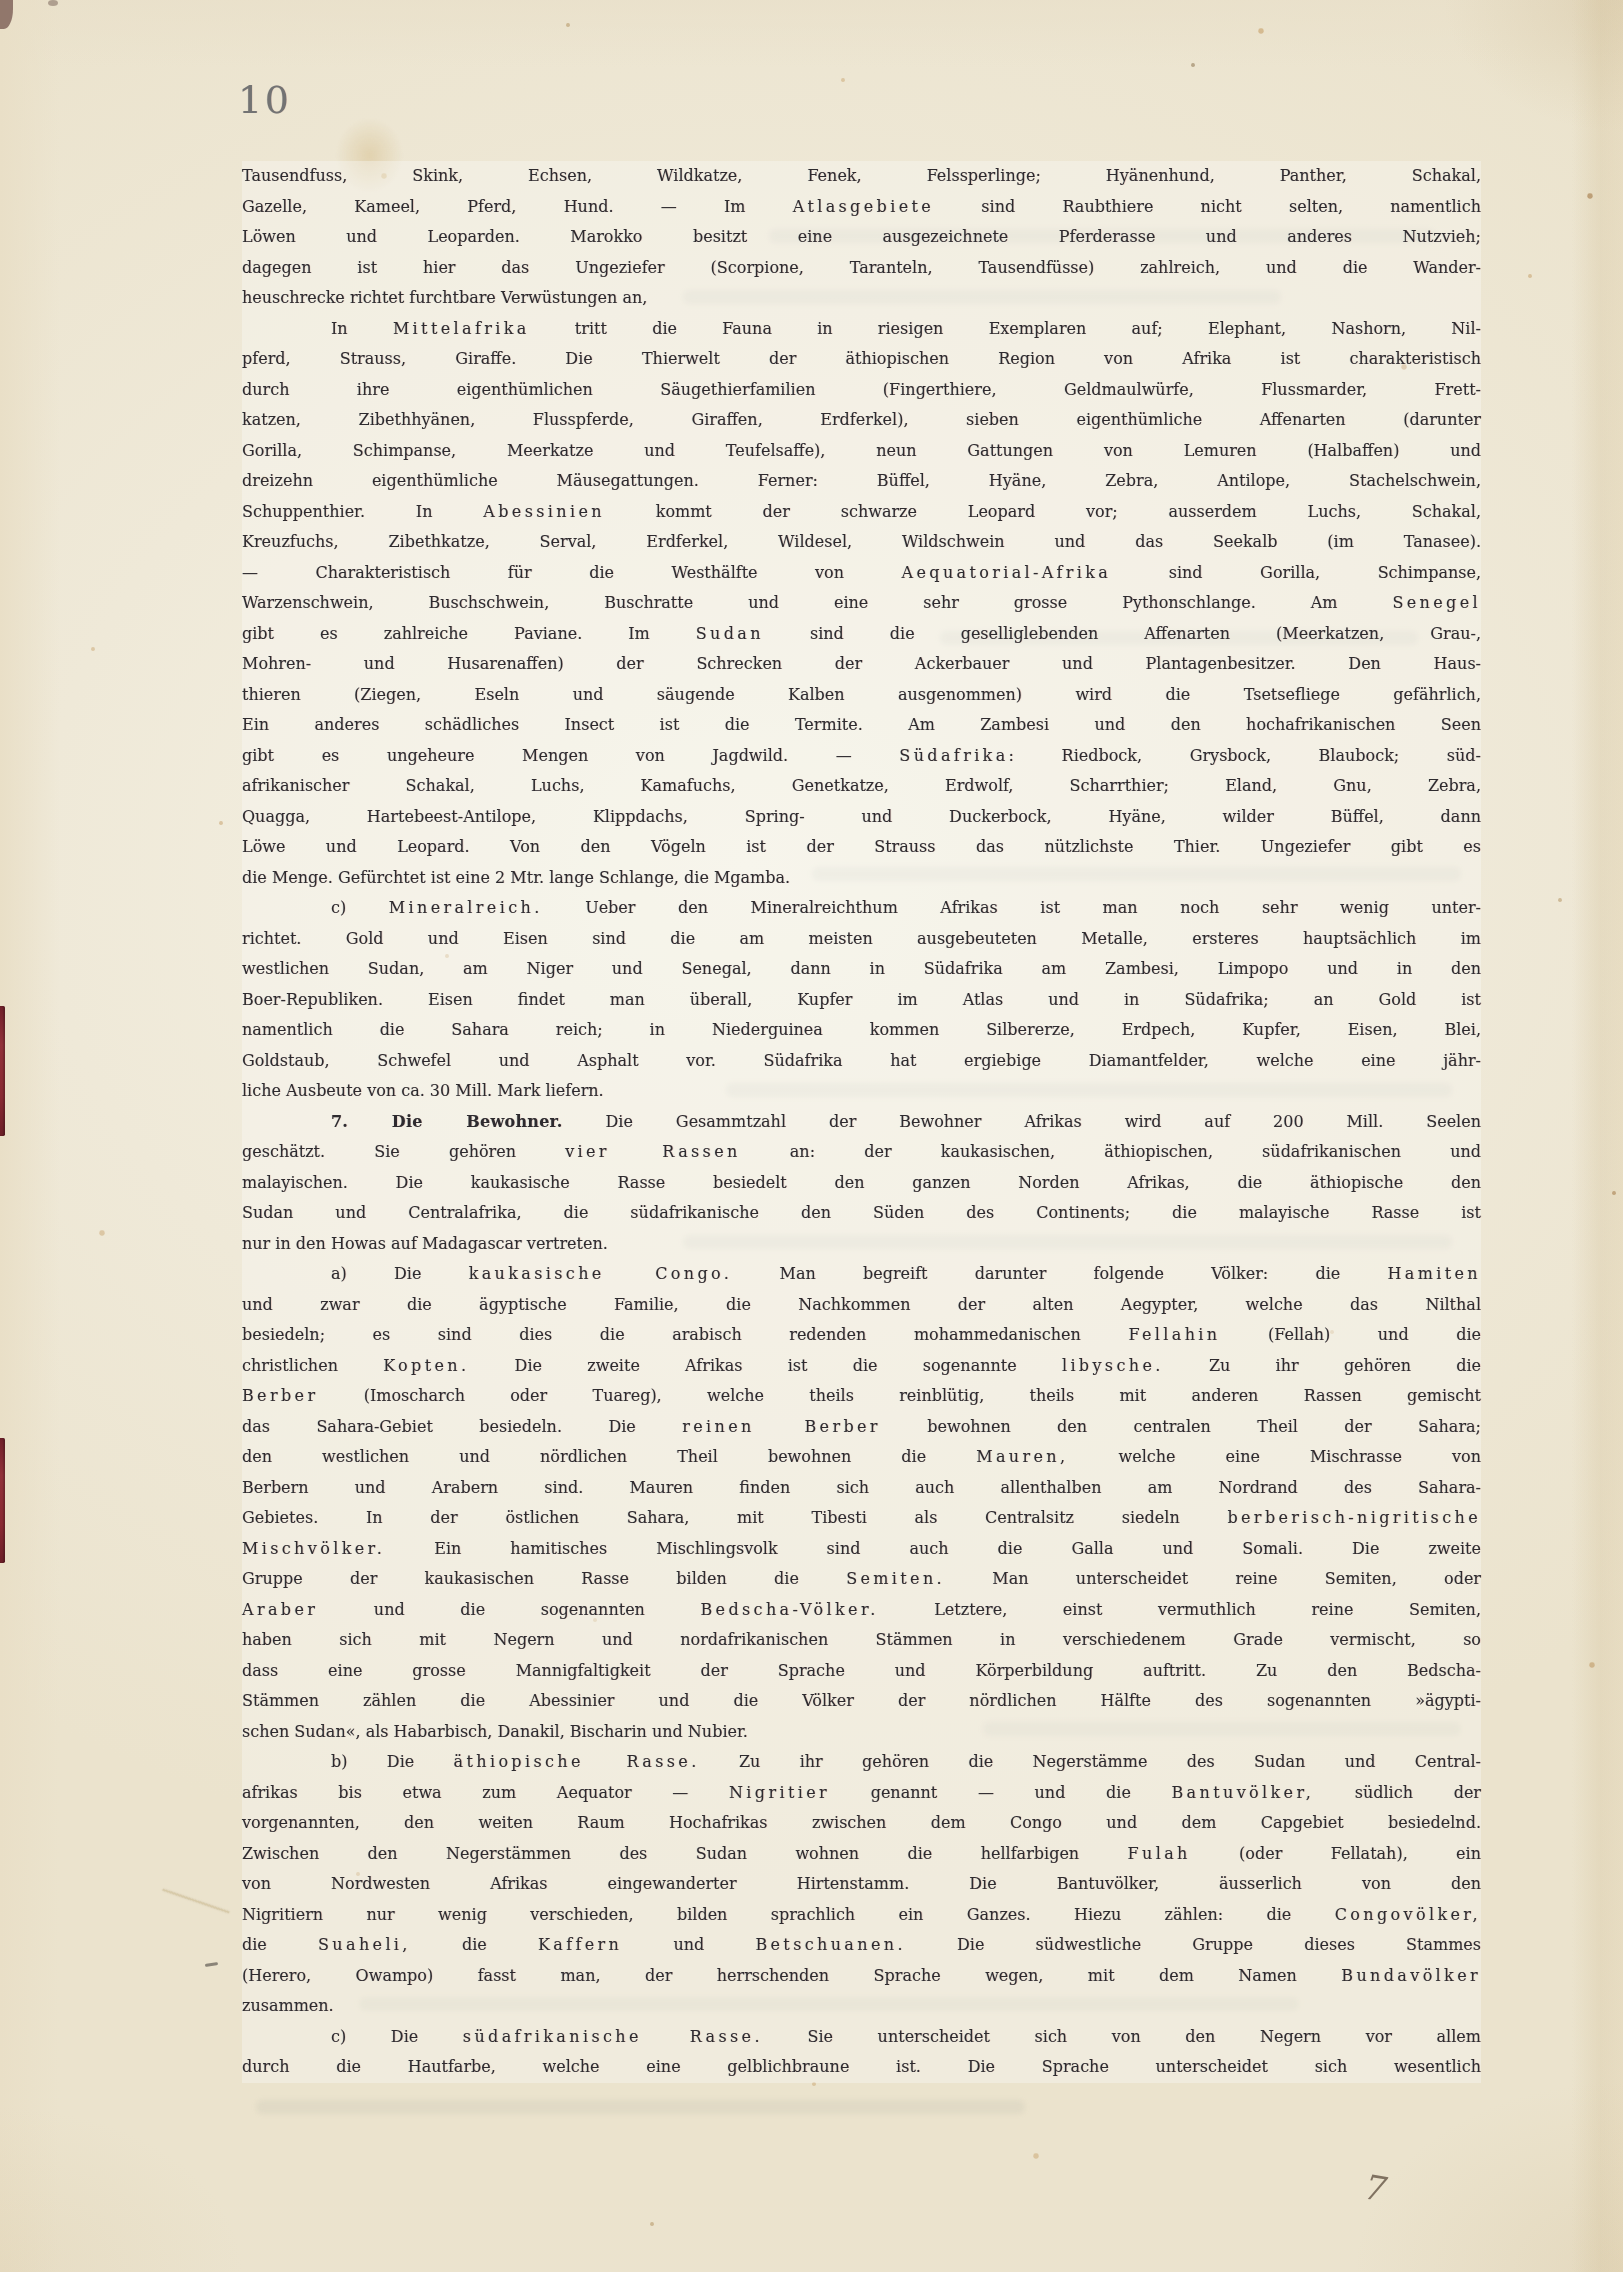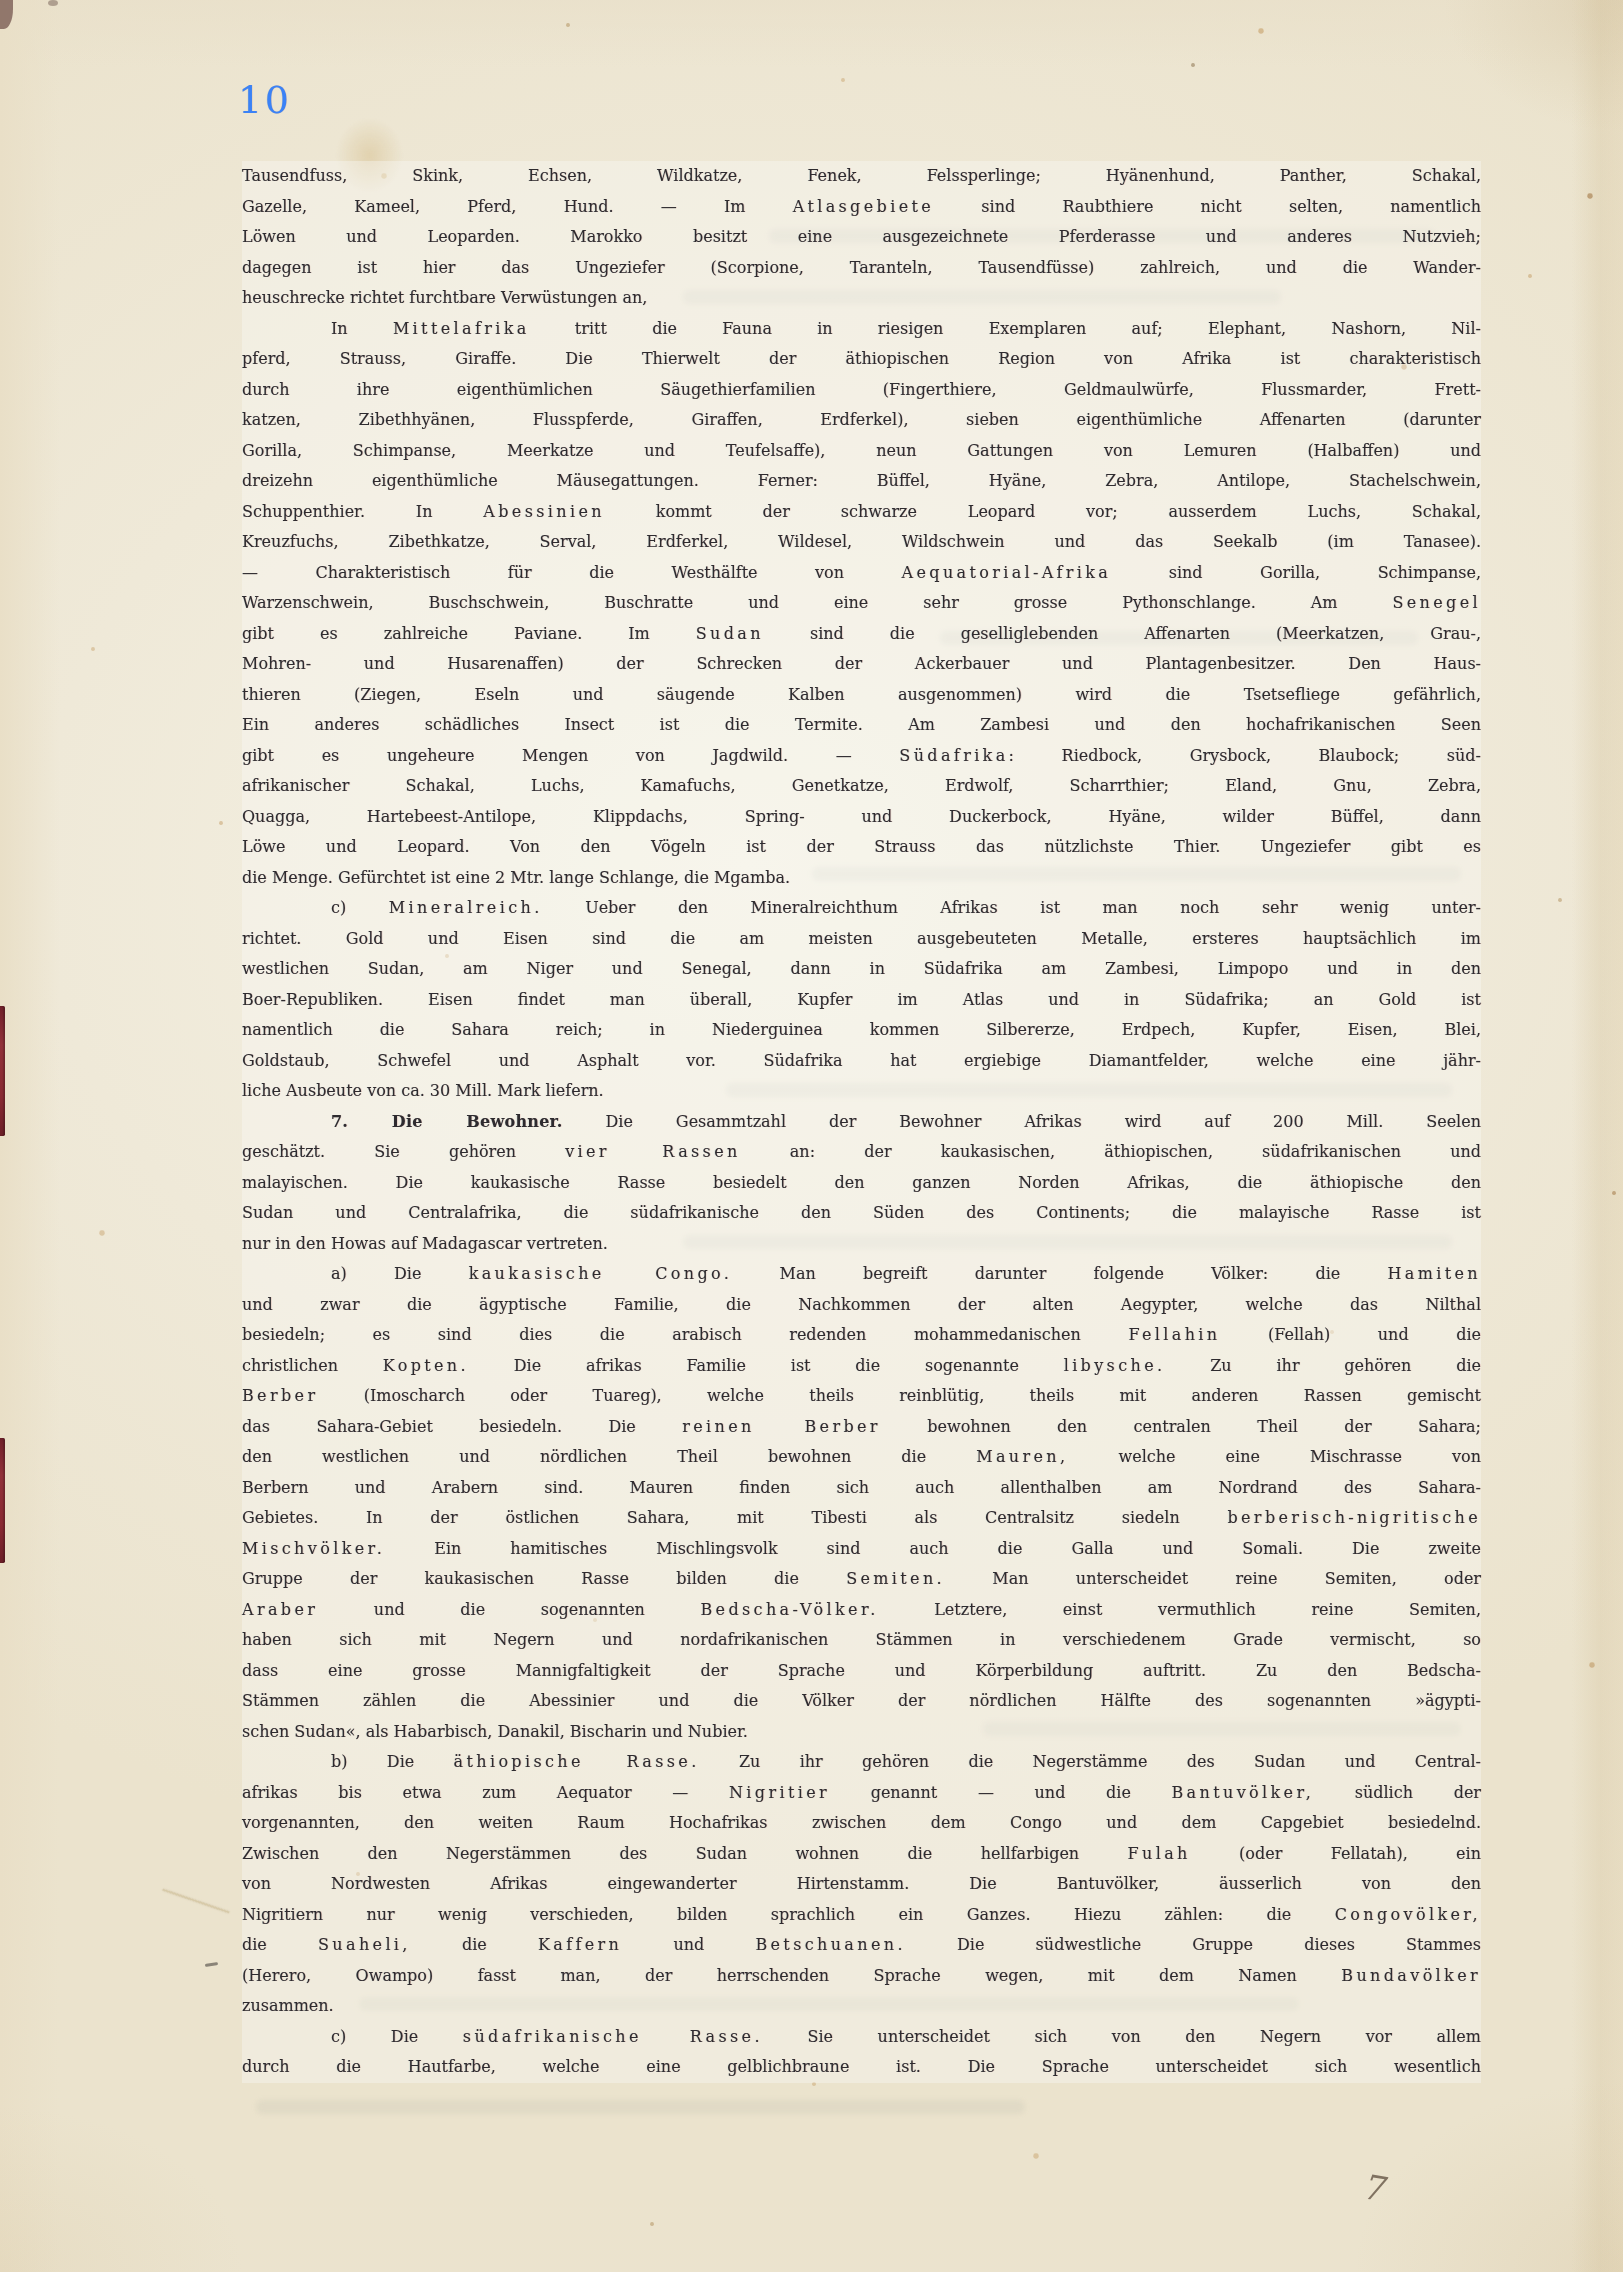--- a/index.html
+++ b/index.html
@@ -11,21 +11,21 @@
       radial-gradient(359px 256px at 100% 100%, rgba(210,190,150,.28), rgba(210,190,150,0) 75%),
       radial-gradient(325px 222px at 0% 100%, rgba(214,196,158,.22), rgba(214,196,158,0) 75%),
       linear-gradient(90deg, #e9dfc7 0px, rgba(239,232,212,0) 60px),
       linear-gradient(270deg, rgba(230,218,190,.8) 0px, rgba(230,218,190,0) 51px),
       linear-gradient(180deg, rgba(233,224,202,.8) 0px, rgba(233,224,202,0) 68px),
       linear-gradient(0deg, rgba(235,227,206,.8) 0px, rgba(235,227,206,0) 77px),
       radial-gradient(1282px 1025px at 46% 38%, #f5f2e5 0%, #efe9d8 55%, #ebe3cd 100%);
   }
   .page-number{
     position:absolute;left:238px;top:81px;
-    font-size:38px;line-height:1;letter-spacing:2.6px;color:#3b82f6;
+    font-size:38px;line-height:1;letter-spacing:2.6px;color:#737373;
     text-shadow:0.5px 0 0 rgba(150,50,50,.18), -0.5px 0 0 rgba(50,110,130,.15);
   }
   .textblock{
     position:absolute;left:242px;top:161px;width:1239px;
     font-size:16px;color:#2e2b2f;
     text-shadow:0.6px 0 0 rgba(165,55,55,.20), -0.6px 0 0 rgba(55,130,150,.16);
   }
   .line{
     height:30.5px;line-height:30.5px;width:100%;box-sizing:border-box;
     text-align:justify;text-align-last:justify;
@@ -160,21 +160,21 @@
     <div class="line"><span class="seg-p">Goldstaub, Schwefel und Asphalt vor. Südafrika hat ergiebige Diamantfelder, welche eine jähr-</span></div>
     <div class="line last"><span class="seg-p">liche Ausbeute von ca. 30 Mill. Mark liefern.</span></div>
     <div class="line ind"><span class="seg-b">7. Die Bewohner.</span><span class="seg-p"> Die Gesammtzahl der Bewohner Afrikas wird auf 200 Mill. Seelen</span></div>
     <div class="line"><span class="seg-p">geschätzt. Sie gehören </span><span class="seg-s">vier Rassen</span><span class="seg-p"> an: der kaukasischen, äthiopischen, südafrikanischen und</span></div>
     <div class="line"><span class="seg-p">malayischen. Die kaukasische Rasse besiedelt den ganzen Norden Afrikas, die äthiopische den</span></div>
     <div class="line"><span class="seg-p">Sudan und Centralafrika, die südafrikanische den Süden des Continents; die malayische Rasse ist</span></div>
     <div class="line last"><span class="seg-p">nur in den Howas auf Madagascar vertreten.</span></div>
     <div class="line ind"><span class="seg-p">a) Die </span><span class="seg-s">kaukasische Congo.</span><span class="seg-p"> Man begreift darunter folgende Völker: die </span><span class="seg-s">Hamiten</span></div>
     <div class="line"><span class="seg-p">und zwar die ägyptische Familie, die Nachkommen der alten Aegypter, welche das Nilthal</span></div>
     <div class="line"><span class="seg-p">besiedeln; es sind dies die arabisch redenden mohammedanischen </span><span class="seg-s">Fellahin</span><span class="seg-p"> (Fellah) und die</span></div>
-    <div class="line"><span class="seg-p">christlichen </span><span class="seg-s">Kopten.</span><span class="seg-p"> Die afrikas Familie ist die sogenannte </span><span class="seg-s">libysche.</span><span class="seg-p"> Zu ihr gehören die</span></div>
+    <div class="line"><span class="seg-p">christlichen </span><span class="seg-s">Kopten.</span><span class="seg-p"> Die zweite Afrikas ist die sogenannte </span><span class="seg-s">libysche.</span><span class="seg-p"> Zu ihr gehören die</span></div>
     <div class="line"><span class="seg-s">Berber</span><span class="seg-p"> (Imoscharch oder Tuareg), welche theils reinblütig, theils mit anderen Rassen gemischt</span></div>
     <div class="line"><span class="seg-p">das Sahara-Gebiet besiedeln. Die </span><span class="seg-s">reinen Berber</span><span class="seg-p"> bewohnen den centralen Theil der Sahara;</span></div>
     <div class="line"><span class="seg-p">den westlichen und nördlichen Theil bewohnen die </span><span class="seg-s">Mauren,</span><span class="seg-p"> welche eine Mischrasse von</span></div>
     <div class="line"><span class="seg-p">Berbern und Arabern sind. Mauren finden sich auch allenthalben am Nordrand des Sahara-</span></div>
     <div class="line"><span class="seg-p">Gebietes. In der östlichen Sahara, mit Tibesti als Centralsitz siedeln </span><span class="seg-s">berberisch-nigritische</span></div>
     <div class="line"><span class="seg-s">Mischvölker.</span><span class="seg-p"> Ein hamitisches Mischlingsvolk sind auch die Galla und Somali. Die zweite</span></div>
     <div class="line"><span class="seg-p">Gruppe der kaukasischen Rasse bilden die </span><span class="seg-s">Semiten.</span><span class="seg-p"> Man unterscheidet reine Semiten, oder</span></div>
     <div class="line"><span class="seg-s">Araber</span><span class="seg-p"> und die sogenannten </span><span class="seg-s">Bedscha-Völker.</span><span class="seg-p"> Letztere, einst vermuthlich reine Semiten,</span></div>
     <div class="line"><span class="seg-p">haben sich mit Negern und nordafrikanischen Stämmen in verschiedenem Grade vermischt, so</span></div>
     <div class="line"><span class="seg-p">dass eine grosse Mannigfaltigkeit der Sprache und Körperbildung auftritt. Zu den Bedscha-</span></div>

